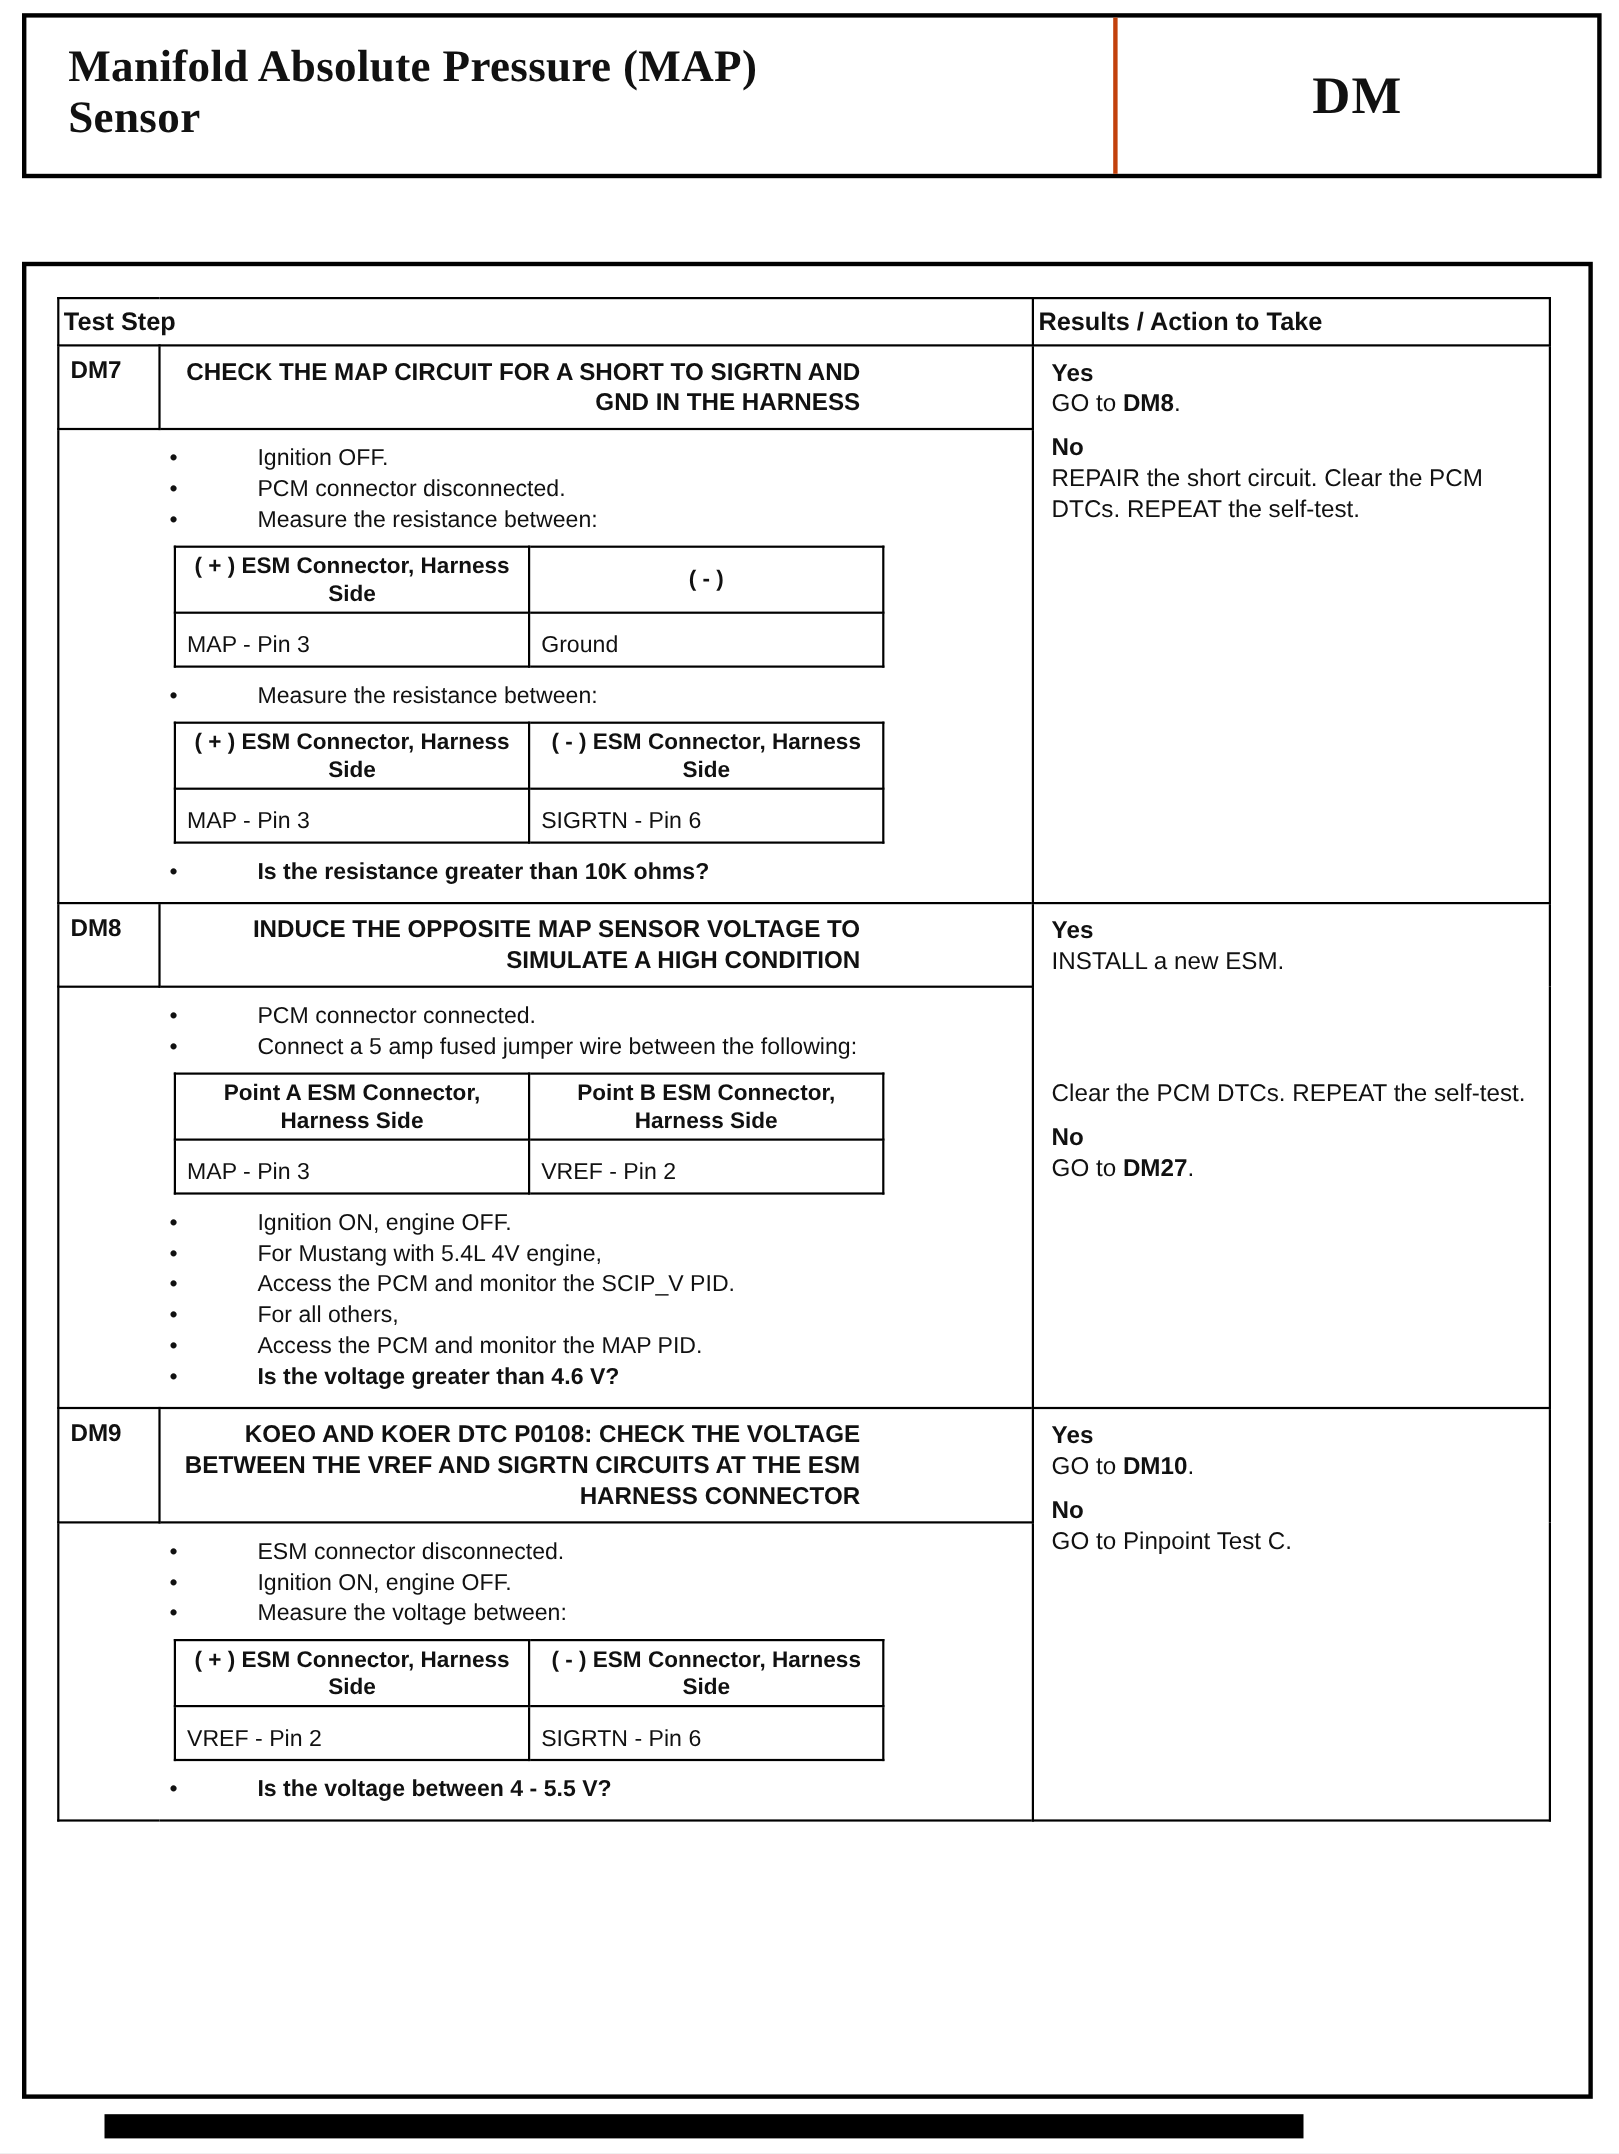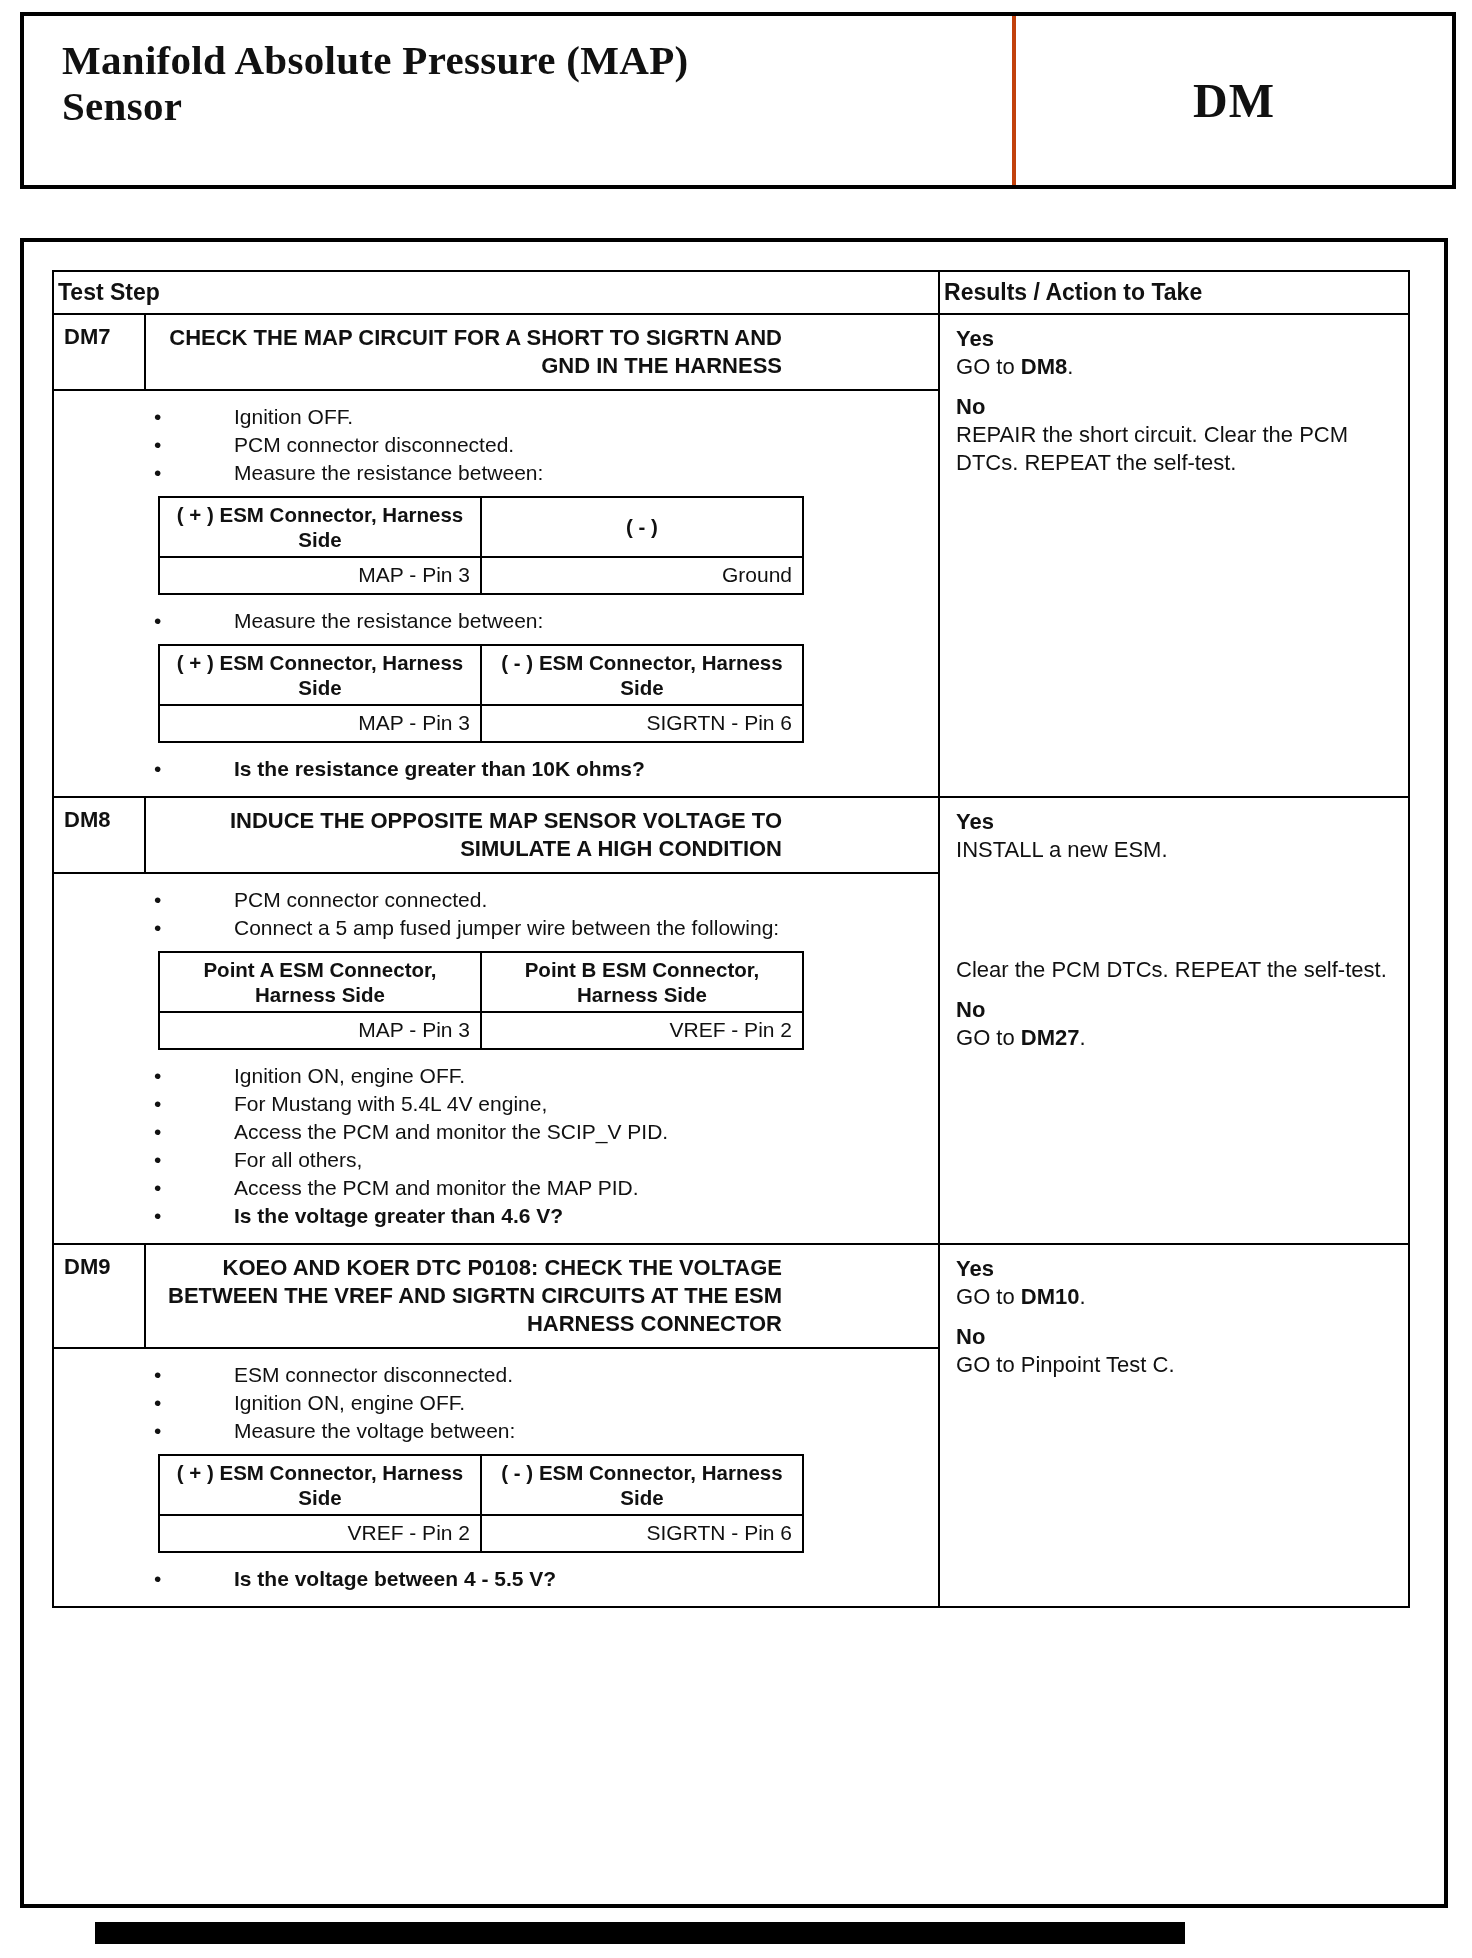--- a/index.html
+++ b/index.html
@@ -1,21 +1,21 @@
 <!DOCTYPE html>
 <html><head>
 <meta charset="utf-8">
 <style>
   * { margin:0; padding:0; box-sizing:border-box; }
   html,body { background:#d9d9d9; }
   body { font-family:"Liberation Sans","DejaVu Sans",sans-serif; color:#111; }
   .page { position:relative; width:1472px; height:1958px; background:#ffffff; margin:0 auto; overflow:hidden; }
 
   
-  .header-box { position:absolute; left:20px; top:12px; width:1436px; height:177px; border:4px solid #000; display:flex; background:#fff; }
+  .header-box { position:absolute; left:20px; top:12px; width:1436px; height:150px; border:4px solid #000; display:flex; background:#fff; }
   .header-title-cell { flex:1; padding:22px 20px 0 38px; }
   .header-title { font-family:"Liberation Serif","DejaVu Serif",serif; font-weight:bold; font-size:41px; line-height:1.12; max-width:700px; letter-spacing:0.3px; }
   .header-code-cell { width:440px; border-left:4px solid #c2410c; display:flex; align-items:center; justify-content:center; }
   .header-code { font-family:"Liberation Serif","DejaVu Serif",serif; font-weight:bold; font-size:48px; letter-spacing:1px; }
 
   
   .content-box { position:absolute; left:20px; top:238px; width:1428px; height:1670px; border:4px solid #000; background:#fff; }
 
   
   .main-table { border-collapse:collapse; table-layout:fixed; width:1356px; margin:28px 0 0 28px; }
@@ -36,21 +36,21 @@
   .body-dm9 { min-height:212px; }
 
   .bullet { display:flex; align-items:flex-start; font-size:21px; line-height:25px; margin:3px 0; }
   .bullet .dot { width:44px; flex:none; font-size:21px; }
   .bullet .bt { max-width:560px;margin-left:36px; }
   .bullet.q .bt { font-weight:bold; }
 
   .mini-table { border-collapse:collapse; margin:11px 0 13px 4px; }
   .mini-table th, .mini-table td { border:2px solid #000; vertical-align:middle; }
   .mini-table th { width:322px; font-size:20.5px; font-weight:bold; text-align:center; padding:4px 14px; line-height:1.22; }
-  .mini-table td { font-size:21px; text-align:right; padding:4px 10px 6px 10px; line-height:1.2; }
+  .mini-table td { font-size:21px; text-align:left; padding:16px 10px 6px 10px; line-height:1.2; }
 
   .results-cell { vertical-align:bottom; padding:10px 14px 12px 16px; font-size:22px; line-height:1.27;margin-top:40px; }
   .res-label { font-weight:bold; }
   .res-text .b { font-weight:bold; }
   .res-block + .res-block { margin-top:12px; }
   .res-block.gap-top { margin-top:92px; }
 
   .bottom-bar { position:absolute; left:95px; top:1922px; width:1090px; height:22px; background:#000; }
 </style>
 </head>

